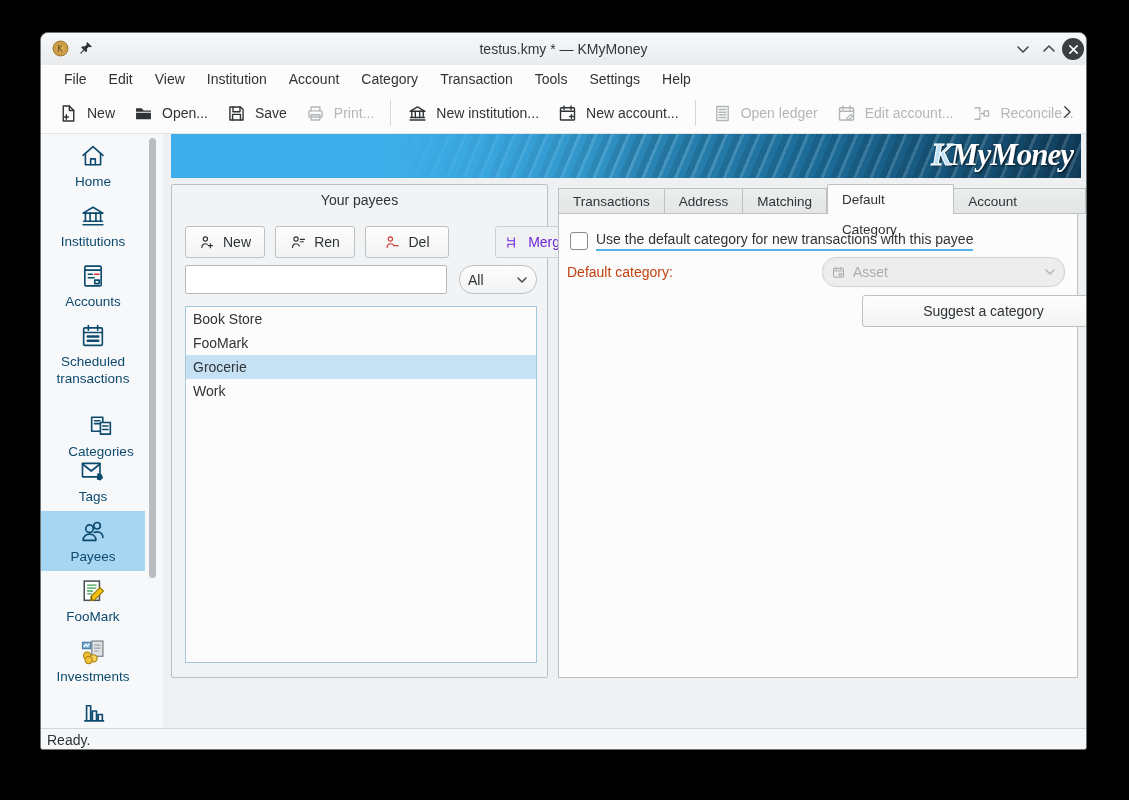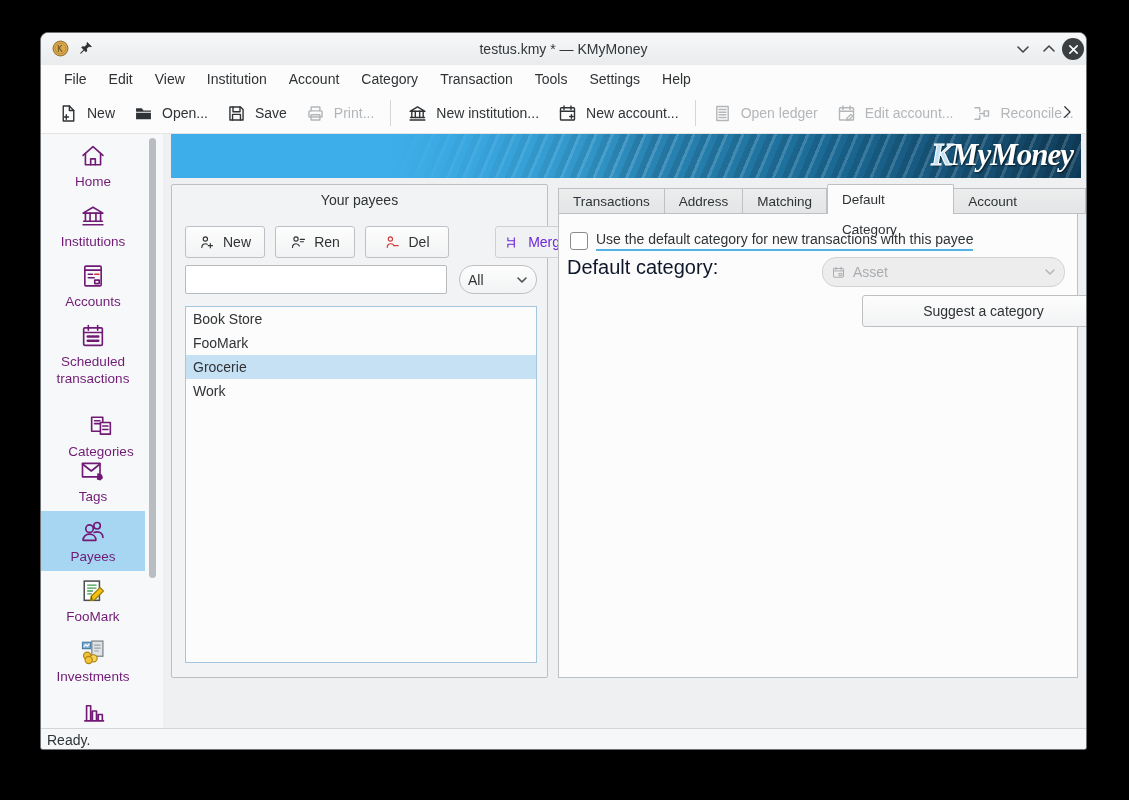--- a/index.html
+++ b/index.html
@@ -26,21 +26,21 @@
   .toolbar{position:absolute;left:0;top:60px;width:100%;height:41px;background:#fcfcfc;
     border-bottom:1px solid #e2e4e5;display:flex;align-items:center;padding-left:8px;box-sizing:border-box;}
   .tbtn{display:flex;align-items:center;gap:8px;font-size:14px;color:#2f3336;padding:6px 9px;border-radius:3px;}
   .tbtn.disabled{color:#b2b6b9;}
   .tsep{width:1px;height:26px;background:#d4d7d9;margin:0 7px;}
   .toverflow{position:absolute;right:10px;top:8px;color:#2f3336;}
   
   .main{position:absolute;left:0;top:101px;width:100%;height:594px;background:#eff0f1;}
   
   .sidebar{position:absolute;left:0;top:0;width:122px;height:594px;background:#f7f8f9;}
-  .side-item{position:absolute;left:0;width:104px;text-align:center;color:#701a75;font-size:13.5px;line-height:17px;}
+  .side-item{position:absolute;left:0;width:104px;text-align:center;color:#0c4a6e;font-size:13.5px;line-height:17px;}
   .side-item .sicon{display:flex;justify-content:center;margin-bottom:3px;}
   .side-item.selected{background:#a6d6f1;padding-top:6px;margin-top:-6px;}
   .side-scroll{position:absolute;left:108px;top:4px;width:7px;height:440px;background:#b9bdc1;border-radius:4px;}
   
   .banner{position:absolute;left:130px;top:0;width:910px;height:44px;
     background:
       linear-gradient(90deg,#3daee9 0%,#3daee9 24%,rgba(61,174,233,0) 52%),
       repeating-linear-gradient(113deg,rgba(255,255,255,.14) 0 3px,rgba(255,255,255,0) 3px 9px,rgba(0,0,0,.10) 9px 15px),
       linear-gradient(90deg,#3daee9 0%,#2e8fc0 45%,#1b6a96 72%,#113e5c 100%);}
   .logo{position:absolute;right:8px;top:3px;font-family:"Liberation Serif","DejaVu Serif",serif;
@@ -71,21 +71,21 @@
   .tab{height:26px;line-height:26px;padding:0 14px;font-size:13.5px;color:#2f3336;
     background:linear-gradient(#eceded,#e3e5e6);border:1px solid #bdc1c4;border-left-width:0;box-sizing:border-box;}
   .tab:first-child{border-left-width:1px;}
   .tab.active{background:#fcfcfc;height:30px;line-height:30px;border-bottom:none;position:relative;z-index:3;
     border-left-width:1px;border-radius:2px 2px 0 0;}
   .dpanel{position:absolute;left:517px;top:79px;width:520px;height:465px;background:#fcfcfc;
     border:1px solid #bdc1c4;box-sizing:border-box;z-index:1;}
   .checkrow{position:absolute;left:11px;top:17px;display:flex;align-items:center;gap:8px;}
   .checkbox{width:16px;height:16px;background:#fff;border:1px solid #878c90;border-radius:3px;flex:0 0 auto;}
   .checklabel{font-size:14px;color:#2f3336;border-bottom:2px solid #55b2e4;padding-bottom:2px;}
-  .defcat-label{position:absolute;left:8px;top:42px;font-size:20px;color:#0f172a;}
+  .defcat-label{position:absolute;left:8px;top:50px;font-size:14px;color:#c2410c;}
   .defcat-combo{position:absolute;left:263px;top:43px;width:243px;height:30px;color:#a9adb0;
     background:#ededee;border-color:#d0d3d5;}
   .defcat-combo .cicon{margin-right:7px;display:flex;}
   .suggest-btn{position:absolute;left:263px;top:81px;width:243px;height:32px;margin-left:40px;}
   
   .statusbar{position:absolute;left:0;top:695px;width:100%;height:23px;background:#f6f7f8;
     border-top:1px solid #d3d6d8;font-size:14px;color:#2f3336;line-height:22px;padding-left:6px;box-sizing:border-box;}
   .ic{stroke:currentColor;fill:none;stroke-width:1.6;stroke-linecap:round;stroke-linejoin:round;display:block;}
   .ic2{stroke:currentColor;fill:none;stroke-width:1.4;stroke-linecap:round;stroke-linejoin:round;display:block;}
 </style>

